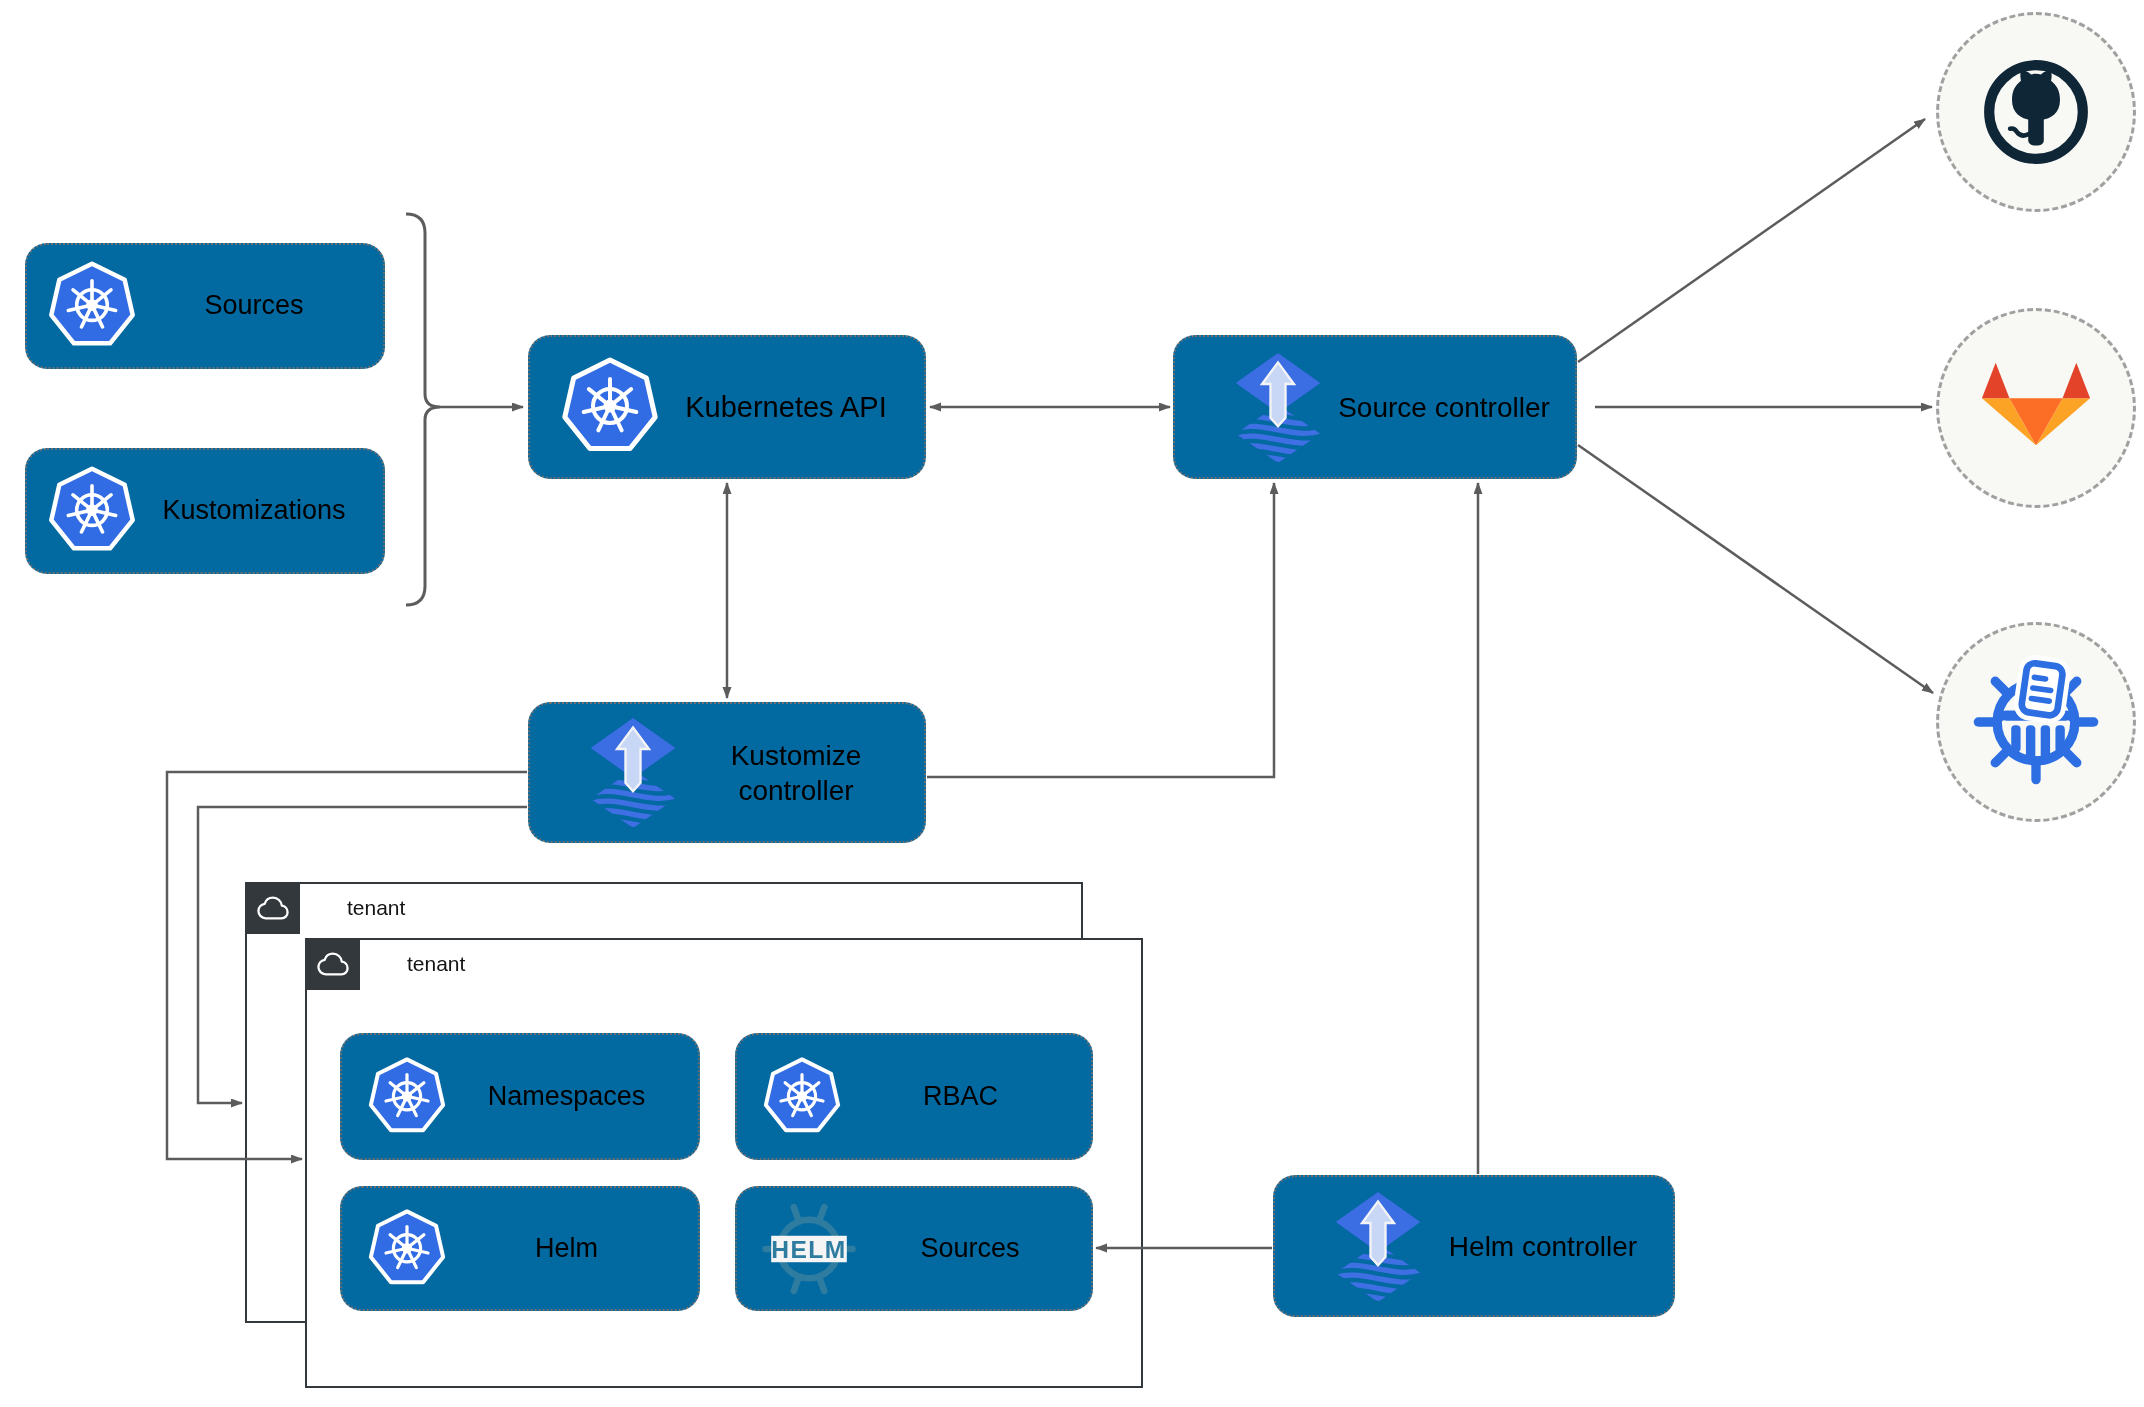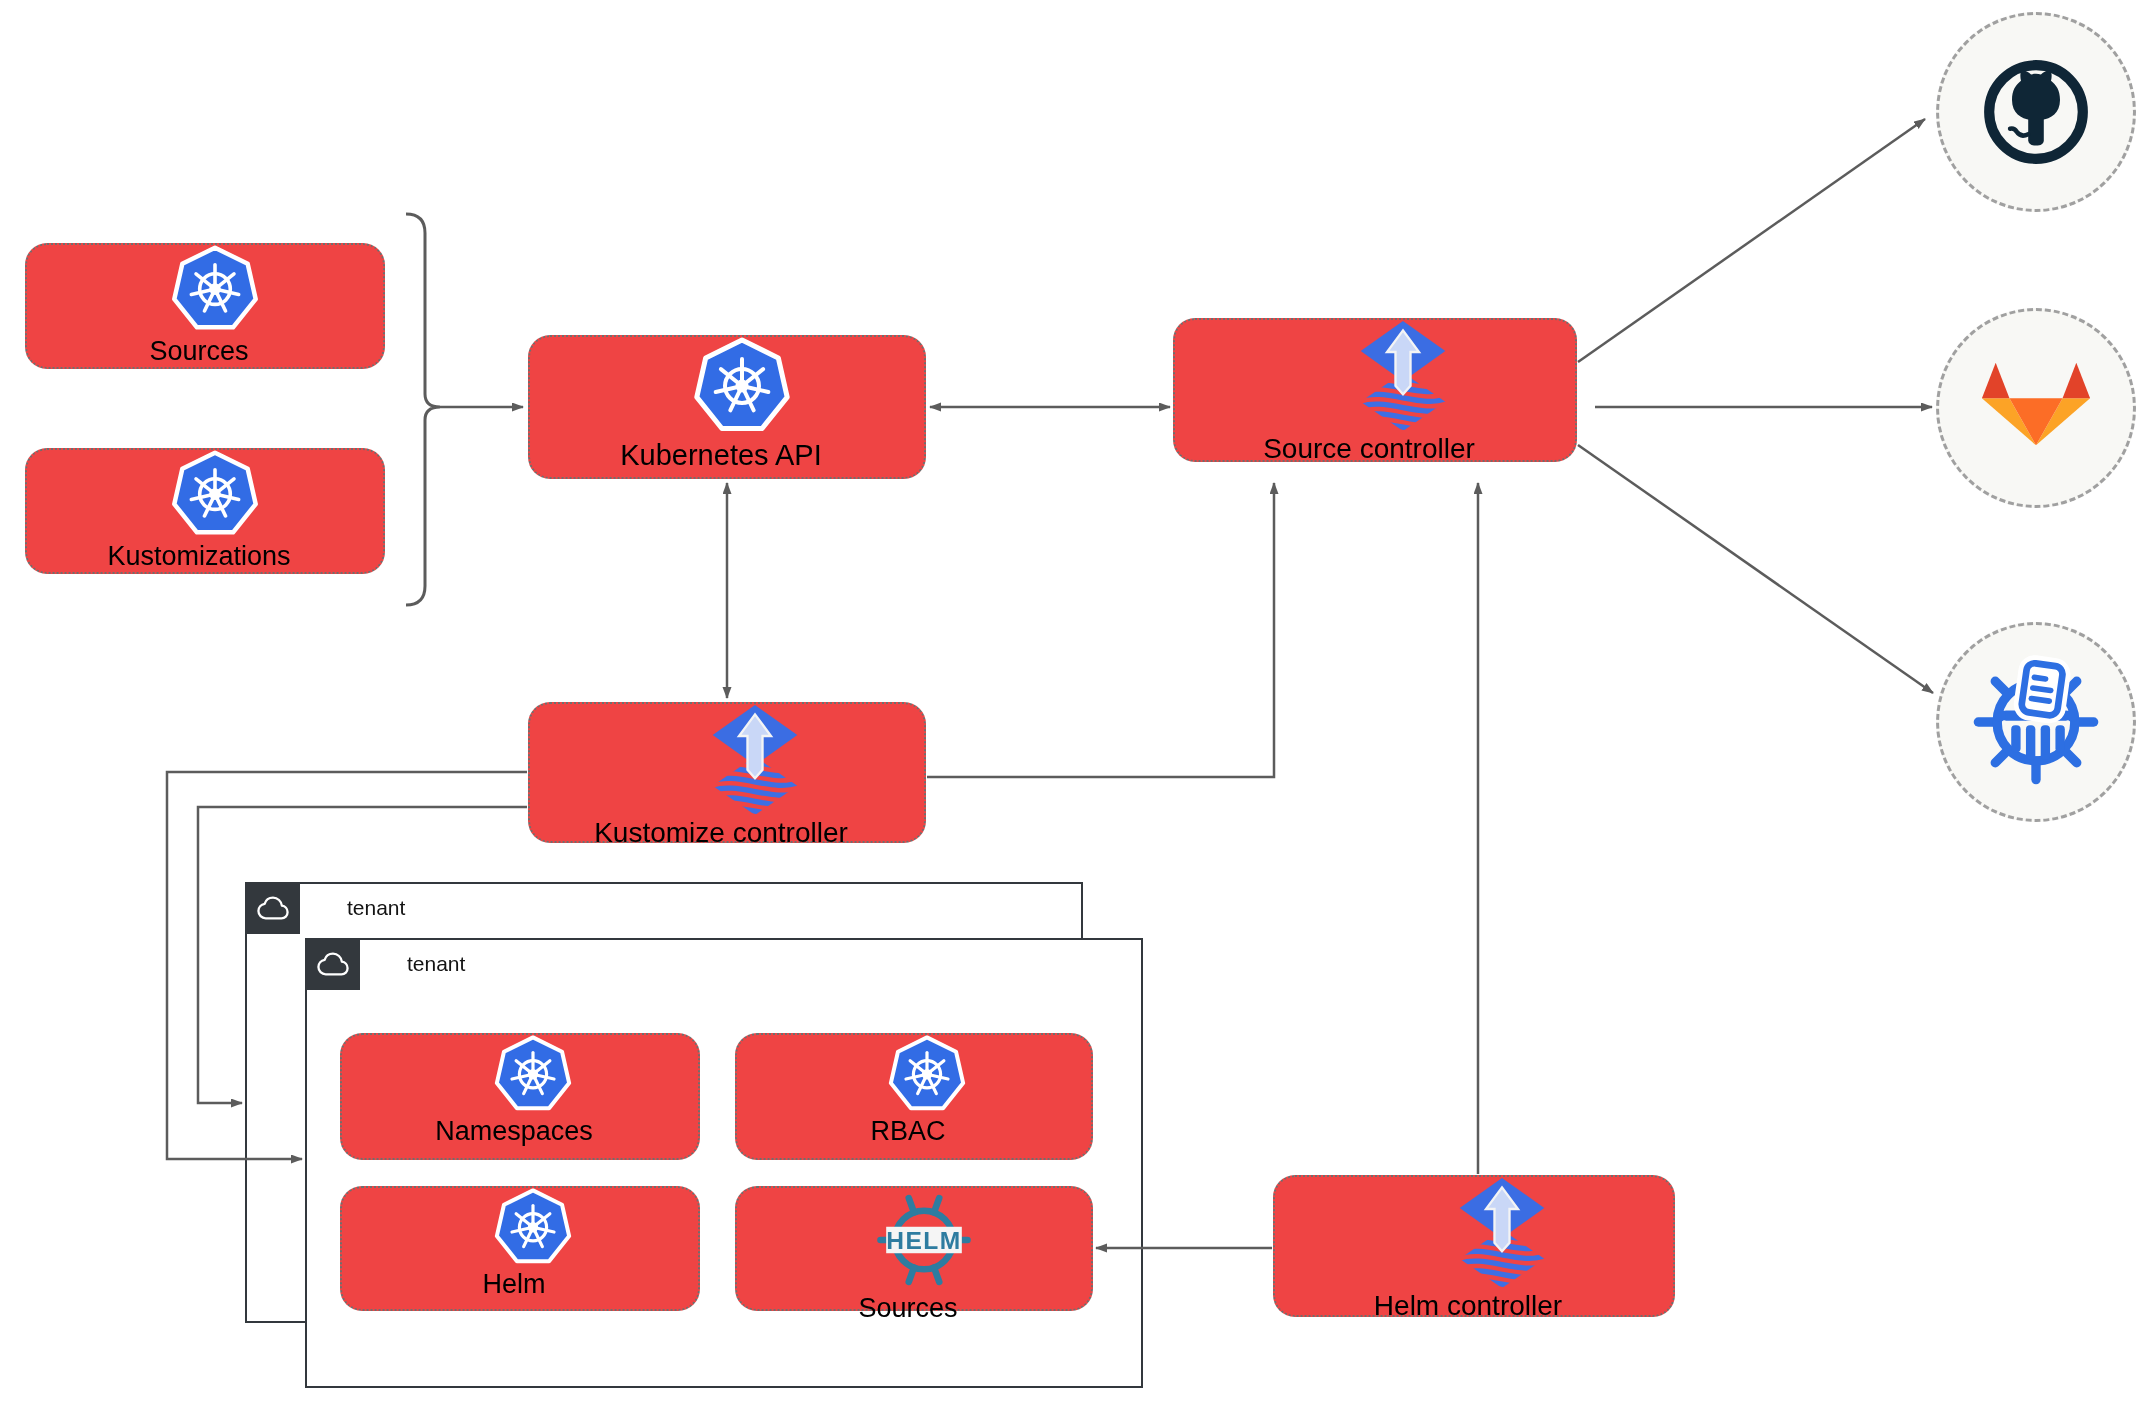--- a/index.html
+++ b/index.html
@@ -1,27 +1,27 @@
 <!DOCTYPE html>
 <html><head>
 <meta charset="utf-8">
 <style>
   html,body{margin:0;padding:0;background:#ffffff;}
   .canvas{position:relative;width:2144px;height:1407px;background:#ffffff;overflow:hidden;
           font-family:"Liberation Sans",sans-serif;color:#000;}
   svg.wires{position:absolute;left:0;top:0;z-index:6;pointer-events:none;}
-  .node{position:absolute;background:#ef4444;border:2px dotted #6f6f6f;border-radius:22px;
-        display:flex;align-items:center;z-index:3;box-sizing:border-box;flex-direction:column;}
+  .node{position:absolute;background:#0369a1;border:2px dotted #6f6f6f;border-radius:22px;
+        display:flex;align-items:center;z-index:3;box-sizing:border-box;}
   .node .lbl{flex:1;text-align:center;font-size:27px;line-height:1.25;padding-right:12px;}
   .icon{flex:none;}
   #sources{left:25px;top:243px;width:360px;height:126px;}
   #kustomizations{left:25px;top:448px;width:360px;height:126px;}
   #kubernetes-api{left:528px;top:335px;width:398px;height:144px;}
   #kubernetes-api .lbl{font-size:29px;}
-  #source-controller{left:1173px;top:318px;width:404px;height:144px;}
+  #source-controller{left:1173px;top:335px;width:404px;height:144px;}
   #kustomize-controller{left:528px;top:702px;width:398px;height:141px;}
   #helm-controller{left:1273px;top:1175px;width:402px;height:142px;}
   #namespaces{left:340px;top:1033px;width:360px;height:127px;}
   #rbac{left:735px;top:1033px;width:358px;height:127px;}
   #crds{left:340px;top:1186px;width:360px;height:125px;}
   #releases{left:735px;top:1186px;width:358px;height:125px;}
   .ctrl .lbl{font-size:28px;}
   .ml20{margin-left:20px;} .ml30{margin-left:30px;} .ml56{margin-left:56px;} .ml25{margin-left:25px;}
   .tenant{position:absolute;background:#ffffff;border:2px solid #33383d;box-sizing:border-box;}
   #tenant-outer{left:245px;top:882px;width:838px;height:441px;z-index:1;}

